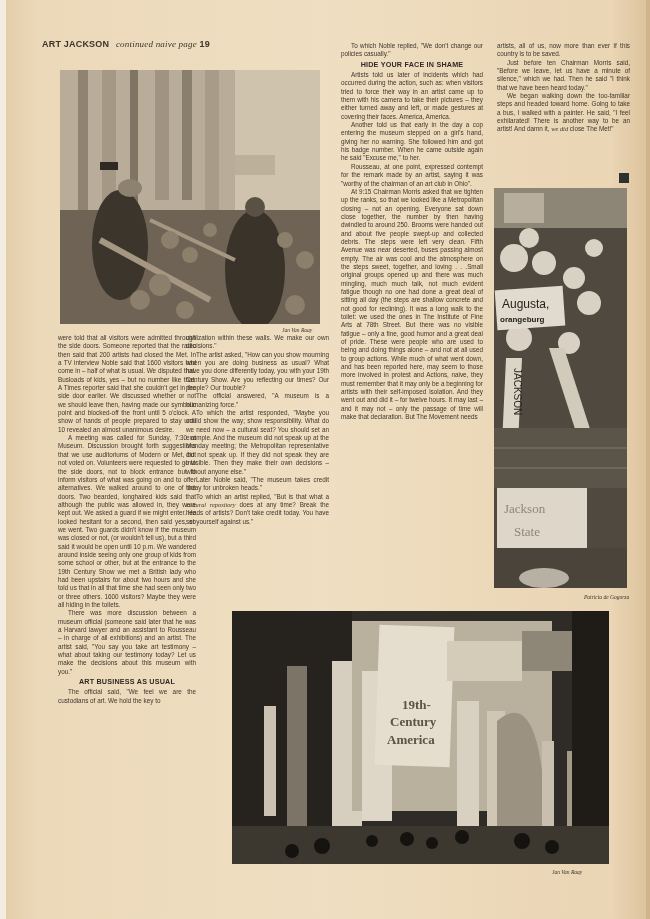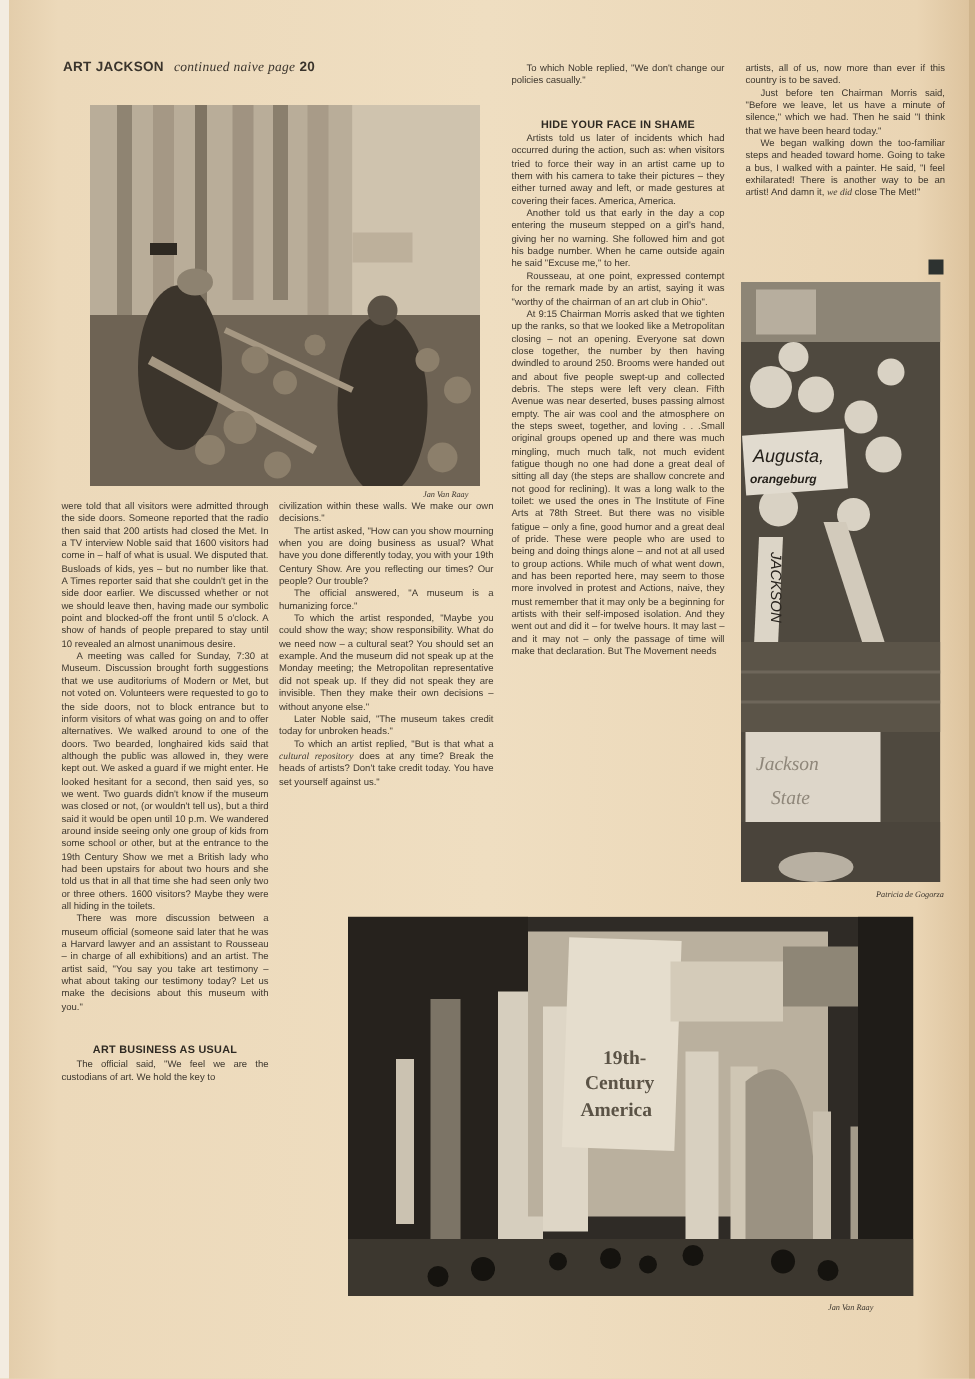--- a/index.html
+++ b/index.html
@@ -6,37 +6,37 @@
   body{width:650px;height:919px;background:#ead6b6;position:relative;overflow:hidden;font-family:"Liberation Sans",sans-serif;color:#3a342c;}
   .page{position:absolute;left:0;top:0;width:650px;height:919px;background:linear-gradient(90deg,#e2cba8 0%,#ecd9ba 6%,#efdec1 50%,#ead5b4 94%,#dcc29c 100%);}
   .edge-left{position:absolute;left:0;top:0;width:6px;height:919px;background:#f3ece1;}
   .edge-right{position:absolute;right:0;top:0;width:4px;height:919px;background:#cfb48c;}
   .header{position:absolute;left:42px;top:39px;font-size:9px;font-weight:bold;letter-spacing:0.2px;color:#3a342c;}
   .header .cont{font-family:"Liberation Serif",serif;font-style:italic;font-weight:normal;font-size:9px;margin-left:4px;}
   .header .pg{font-weight:bold;}
   .col{position:absolute;font-size:6.35px;line-height:8.35px;text-align:justify;color:#3d372e;}
   .col p{margin:0;text-indent:10px;}
   .col p.noind{text-indent:0;}
-  .col h3{margin:20px 0 2px 0;font-size:7.2px;text-align:center;font-weight:bold;letter-spacing:0.2px;color:#2f2a23;}
+  .col h3{margin:2px 0 2px 0;font-size:7.2px;text-align:center;font-weight:bold;letter-spacing:0.2px;color:#2f2a23;}
   .col i{font-family:"Liberation Serif",serif;}
   .photo{position:absolute;overflow:hidden;}
   .credit{position:absolute;font-family:"Liberation Serif",serif;font-style:italic;font-size:5.5px;color:#3a342c;}
   .endmark{position:absolute;left:619px;top:173px;width:10px;height:10px;background:#2d3230;}
 </style>
 </head>
 <body>
 
 <div class="page">
   <div class="edge-left"></div>
   <div class="edge-right"></div>
 
   <div class="header">
     <span>ART JACKSON</span>
     <span class="cont">continued naive page</span>
-    <span class="pg">20</span>
+    <span class="pg">19</span>
   </div>
 
   <div class="photo" style="left:60px;top:70px;width:260px;height:254px;background:#c9bca8;">
     <svg width="260" height="254" viewBox="0 0 260 254">
       <rect width="260" height="254" fill="#d4c8b4"></rect>
       <rect x="0" y="0" width="175" height="140" fill="#b9ad99"></rect>
       <rect x="18" y="0" width="10" height="140" fill="#8f8472"></rect>
       <rect x="42" y="0" width="14" height="140" fill="#a59885"></rect>
       <rect x="70" y="0" width="8" height="140" fill="#7f7463"></rect>
       <rect x="95" y="0" width="14" height="130" fill="#a09381"></rect>
@@ -60,21 +60,21 @@
           <circle cx="225" cy="170" r="8"></circle>
           <circle cx="245" cy="190" r="9"></circle>
         <circle cx="80" cy="230" r="10"></circle>
           <circle cx="125" cy="240" r="9"></circle>
           <circle cx="235" cy="235" r="10"></circle>
       </g>
     </svg>
   </div>
   <div class="credit" style="left:282px;top:327px;">Jan Van Raay</div>
 
-  <div class="col" style="left:41px;top:334px;width:138px;">
+  <div class="col" style="left:58px;top:334px;width:138px;">
     <p class="noind">were told that all visitors were admitted through the side doors. Someone reported that the radio then said that 200 artists had closed the Met. In a TV interview Noble said that 1600 visitors had come in – half of what is usual. We disputed that. Busloads of kids, yes – but no number like that. A Times reporter said that she couldn't get in the side door earlier. We discussed whether or not we should leave then, having made our symbolic point and blocked-off the front until 5 o'clock. A show of hands of people prepared to stay until 10 revealed an almost unanimous desire.</p>
     <p>A meeting was called for Sunday, 7:30 at Museum. Discussion brought forth suggestions that we use auditoriums of Modern or Met, but not voted on. Volunteers were requested to go to the side doors, not to block entrance but to inform visitors of what was going on and to offer alternatives. We walked around to one of the doors. Two bearded, longhaired kids said that although the public was allowed in, they were kept out. We asked a guard if we might enter. He looked hesitant for a second, then said yes, so we went. Two guards didn't know if the museum was closed or not, (or wouldn't tell us), but a third said it would be open until 10 p.m. We wandered around inside seeing only one group of kids from some school or other, but at the entrance to the 19th Century Show we met a British lady who had been upstairs for about two hours and she told us that in all that time she had seen only two or three others. 1600 visitors? Maybe they were all hiding in the toilets.</p>
     <p>There was more discussion between a museum official (someone said later that he was a Harvard lawyer and an assistant to Rousseau – in charge of all exhibitions) and an artist. The artist said, "You say you take art testimony – what about taking our testimony today? Let us make the decisions about this museum with you."</p>
     <h3>ART BUSINESS AS USUAL</h3>
     <p>The official said, "We feel we are the custodians of art. We hold the key to</p>
   </div>
 
   <div class="col" style="left:186px;top:334px;width:143px;">
     <p class="noind">civilization within these walls. We make our own decisions."</p>
     <p>The artist asked, "How can you show mourning when you are doing business as usual? What have you done differently today, you with your 19th Century Show. Are you reflecting our times? Our people? Our trouble?</p>
@@ -93,21 +93,21 @@
     <p>At 9:15 Chairman Morris asked that we tighten up the ranks, so that we looked like a Metropolitan closing – not an opening. Everyone sat down close together, the number by then having dwindled to around 250. Brooms were handed out and about five people swept-up and collected debris. The steps were left very clean. Fifth Avenue was near deserted, buses passing almost empty. The air was cool and the atmosphere on the steps sweet, together, and loving . . .Small original groups opened up and there was much mingling, much much talk, not much evident fatigue though no one had done a great deal of sitting all day (the steps are shallow concrete and not good for reclining). It was a long walk to the toilet: we used the ones in The Institute of Fine Arts at 78th Street. But there was no visible fatigue – only a fine, good humor and a great deal of pride. These were people who are used to being and doing things alone – and not at all used to group actions. While much of what went down, and has been reported here, may seem to those more involved in protest and Actions, naive, they must remember that it may only be a beginning for artists with their self-imposed isolation. And they went out and did it – for twelve hours. It may last – and it may not – only the passage of time will make that declaration. But The Movement needs</p>
   </div>
 
   <div class="col" style="left:497px;top:42px;width:133px;">
     <p class="noind">artists, all of us, now more than ever if this country is to be saved.</p>
     <p>Just before ten Chairman Morris said, "Before we leave, let us have a minute of silence," which we had. Then he said "I think that we have been heard today."</p>
     <p><span>We began walking down the too-familiar steps and headed toward home. Going to take a bus, I walked with a painter. He said, "I feel exhilarated! There is another way to be an artist! And damn it, </span><i>we did</i><span> close The Met!"</span></p>
   </div>
   <div class="endmark"></div>
 
-  <div class="photo" style="left:494px;top:188px;width:133px;height:400px;font-style:italic;">
+  <div class="photo" style="left:494px;top:188px;width:133px;height:400px;">
     <svg width="133" height="400" viewBox="0 0 133 400">
       <rect width="133" height="400" fill="#4f493f"></rect>
       <rect x="0" y="0" width="133" height="40" fill="#8d8576"></rect>
       <rect x="10" y="5" width="40" height="30" fill="#b7ae9e"></rect>
       <g fill="#d9d2c4">
         <circle cx="20" cy="70" r="14"></circle>
           <circle cx="50" cy="75" r="12"></circle>
           <circle cx="80" cy="90" r="11"></circle>
         <circle cx="35" cy="50" r="10"></circle>
           <circle cx="95" cy="115" r="12"></circle>

